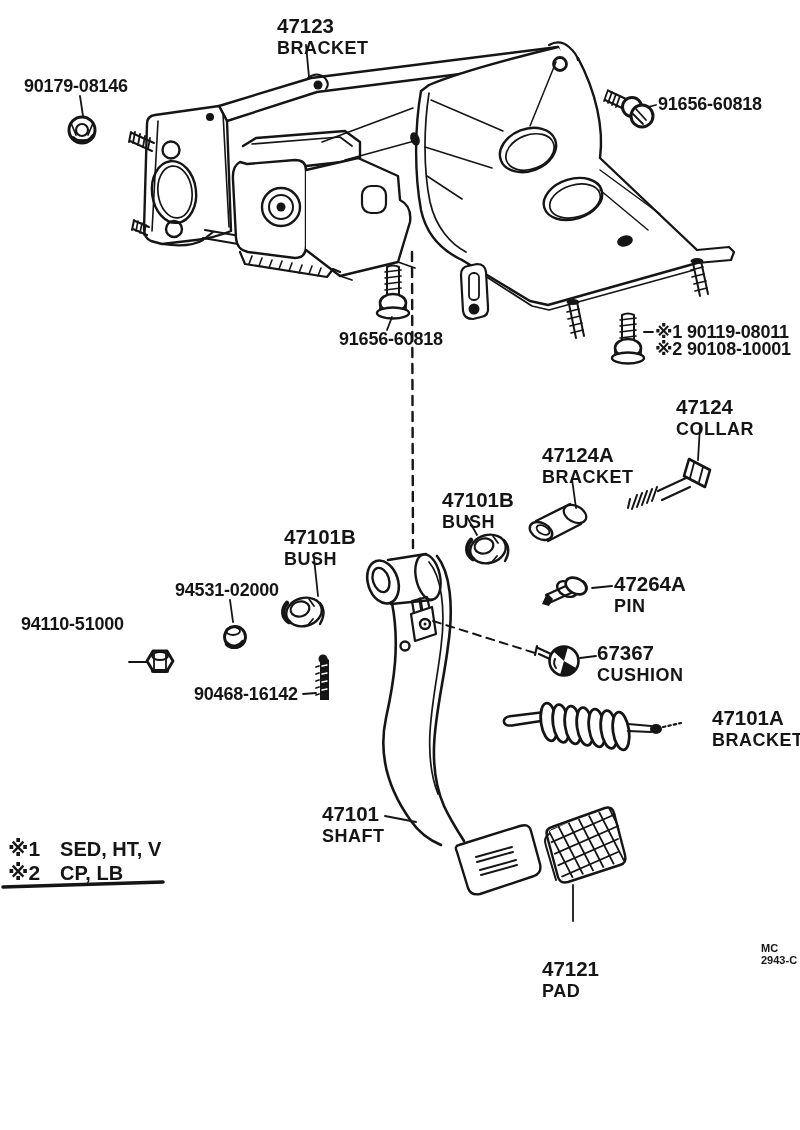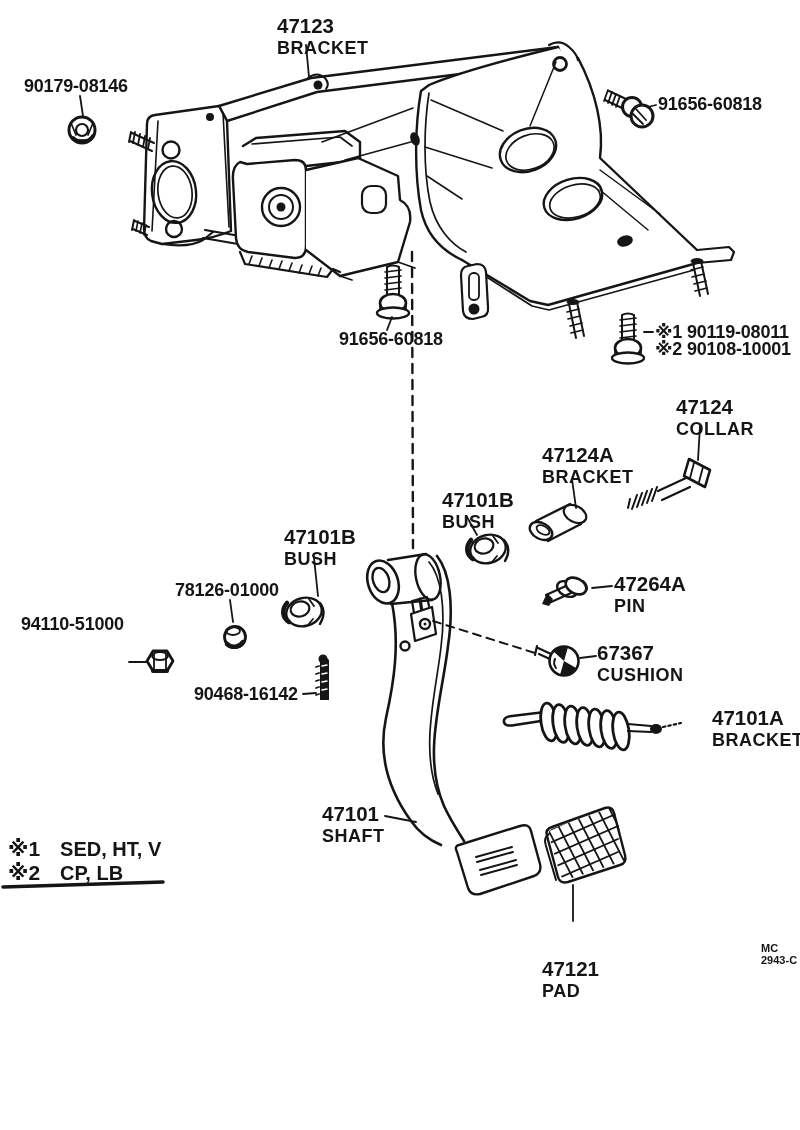--- a/index.html
+++ b/index.html
@@ -296,21 +296,21 @@
     <div class="pnum lg">47101B</div>
     <div class="pname">BUSH</div>
   </div>
 
   <div class="plabel" style="left:284px;top:527px">
     <div class="pnum lg">47101B</div>
     <div class="pname">BUSH</div>
   </div>
 
   <div class="plabel" style="left:175px;top:581px">
-    <div class="pnum">78126-01000</div>
+    <div class="pnum">94531-02000</div>
   </div>
 
   <div class="plabel" style="left:21px;top:615px">
     <div class="pnum">94110-51000</div>
   </div>
 
   <div class="plabel" style="left:194px;top:685px">
     <div class="pnum">90468-16142</div>
   </div>
 

